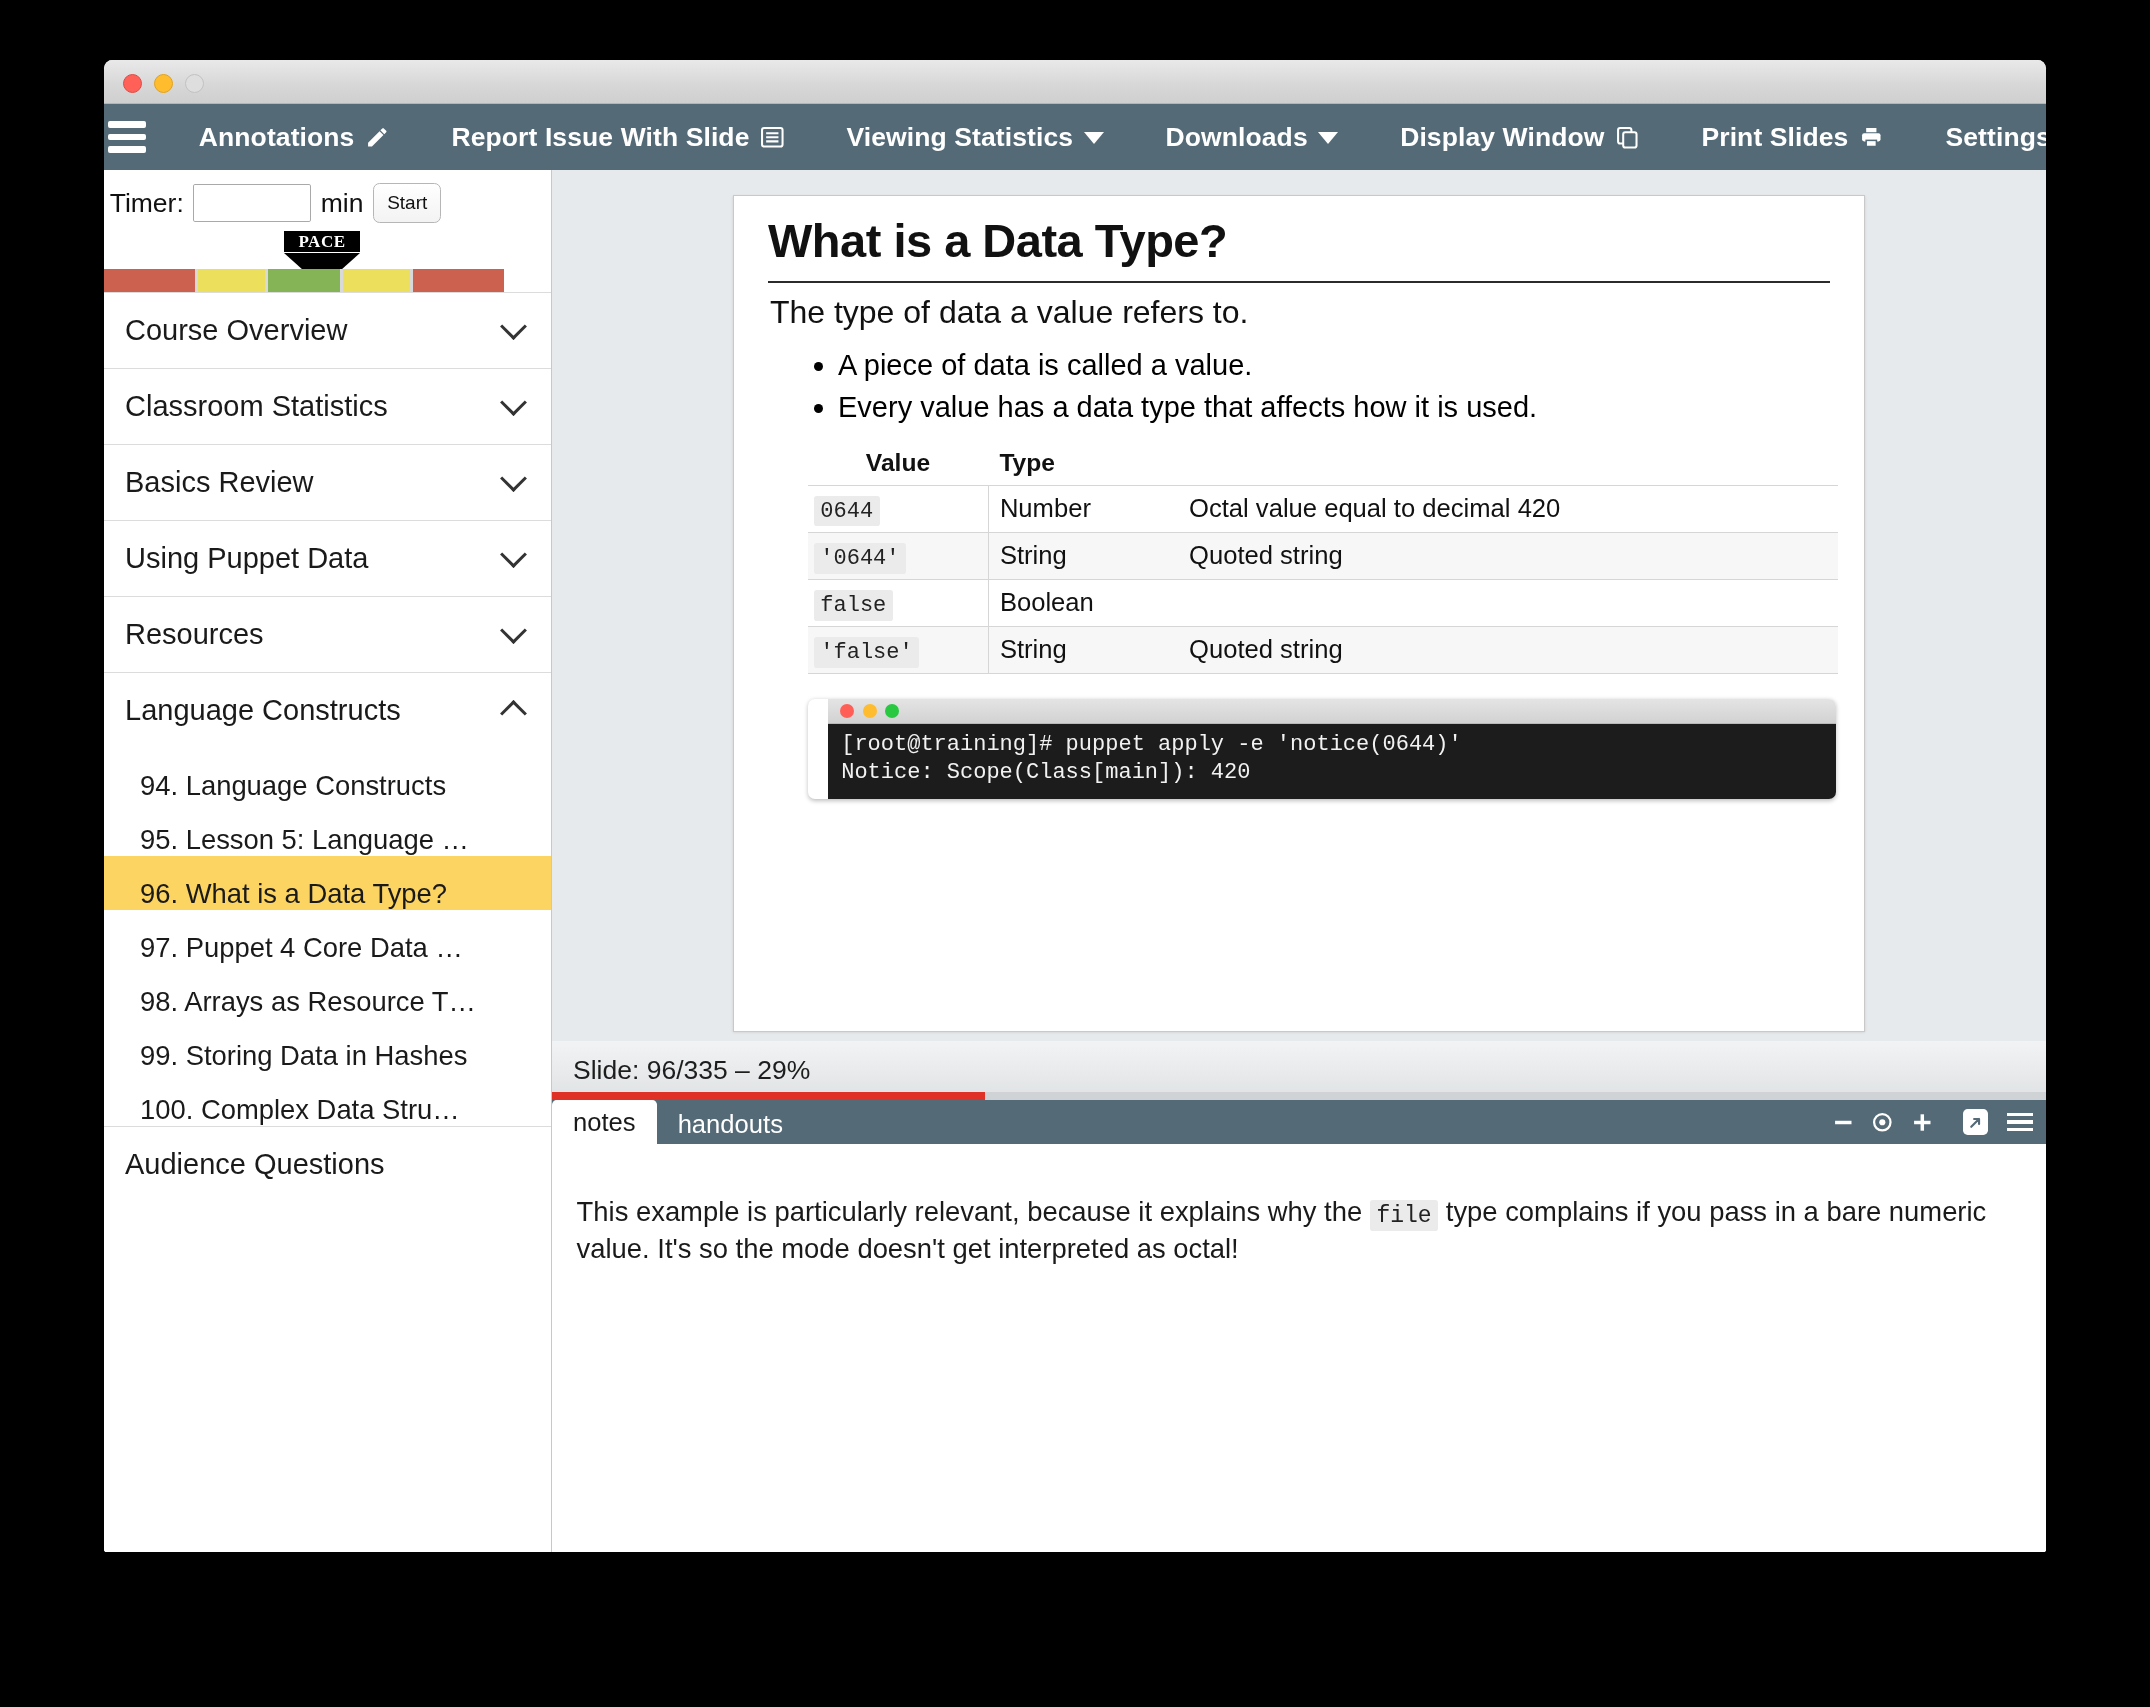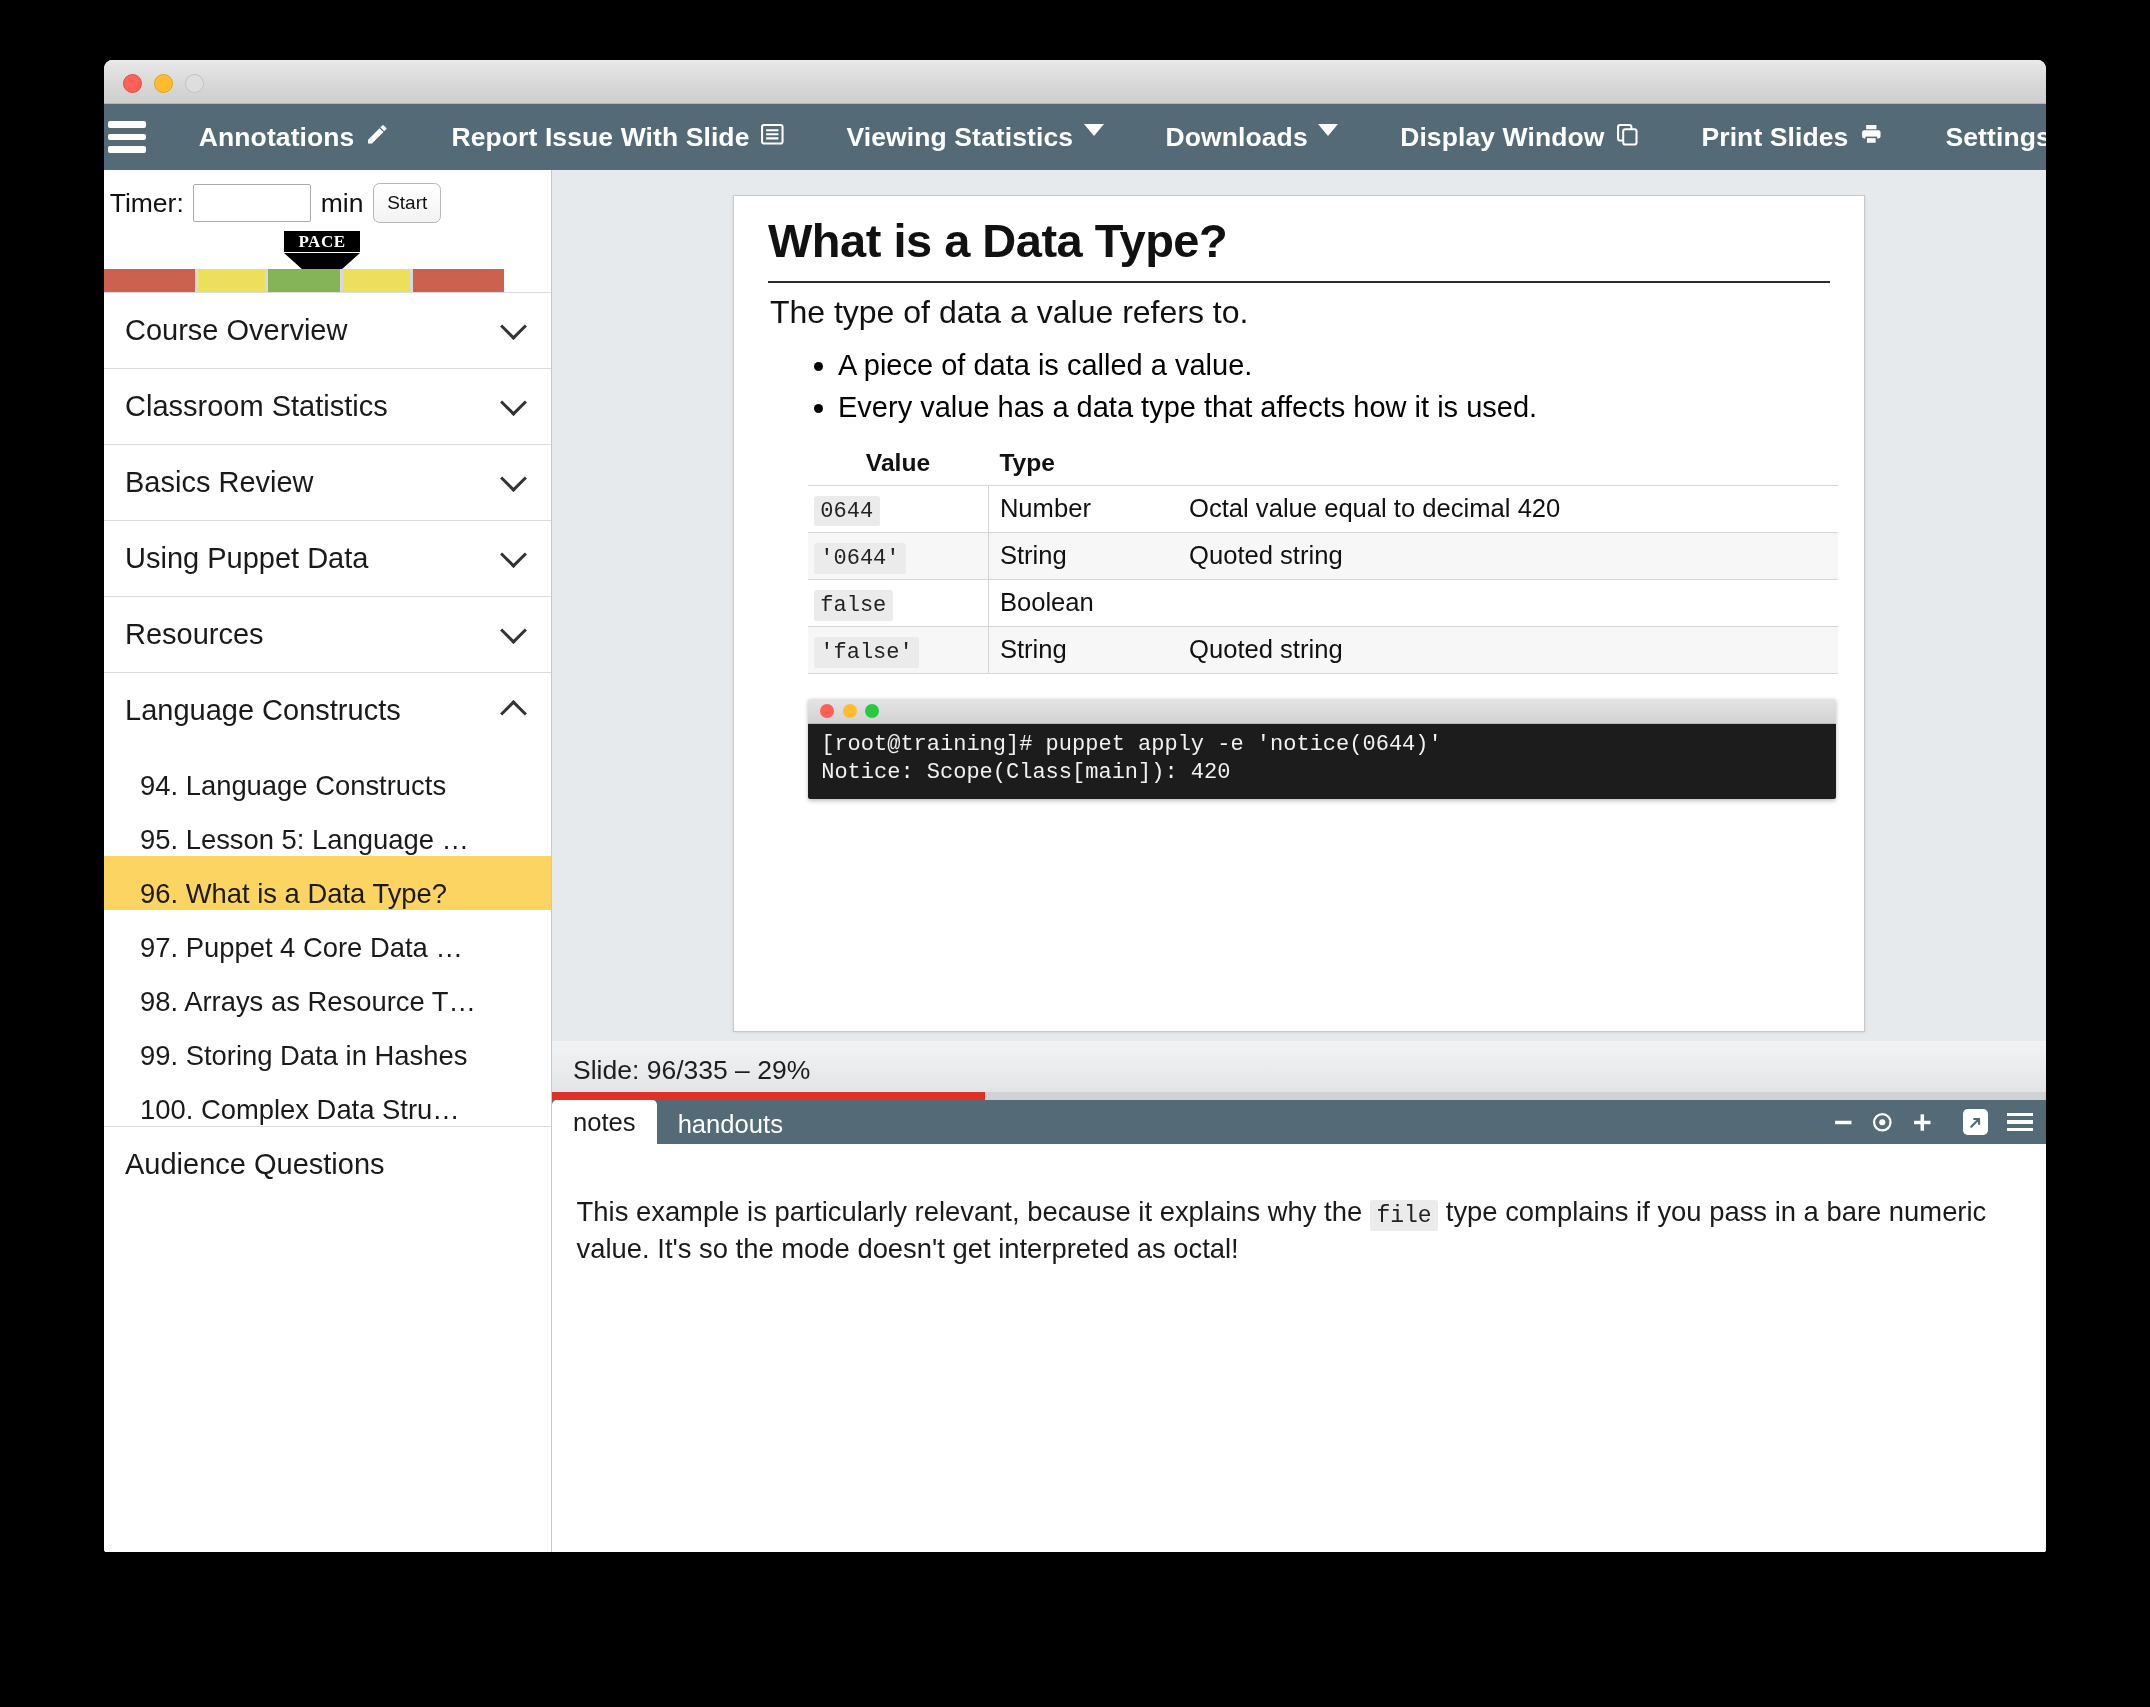--- a/index.html
+++ b/index.html
@@ -46,21 +46,21 @@
   }
   #hamburger-btn {
     width: 70px; height: 66px;
     display: flex; flex-direction: column;
     align-items: center; justify-content: center; gap: 5.7px;
     padding-left: 3.8px;
   }
   #hamburger-btn i { display:block; width: 38px; height: 6.6px; background:#fff; border-radius:1.9px; }
 
   .tb-item {
-    display: flex; align-items: flex-start; gap: 10.4px;
+    display: flex; align-items: center; gap: 10.4px;
     font-size: 26.5px; font-weight: bold; letter-spacing: 0.1px;
     color: #ffffff; white-space: nowrap;
     padding: 0 0;
   }
   .tb-gap-1 { margin-left: 53px; }
   .tb-gap   { margin-left: 62px; }
   .tb-ico { display: inline-block; line-height: 0; }
   .caret {
     width: 0; height: 0;
     border-left: 10.4px solid transparent;
@@ -200,22 +200,23 @@
   table#value-table td.c2 { padding-left: 11.4px; }
   code.ic {
     font-family: "Liberation Mono", monospace;
     font-size: 22px; background: #ebebeb; color: #222;
     padding: 2.8px 6.6px; border-radius: 2.8px;
   }
 
   
   #terminal {
     width: 1028px; margin: 24.6px 0 0 40px;
-    border-radius: 2px; overflow: hidden;
+    border-radius: 7px; overflow: hidden;
     box-shadow: 0 1.9px 4.7px rgba(0,0,0,.25);
+    padding-left: 20px;
   }
   #term-bar {
     height: 24.6px; background: linear-gradient(to bottom,#e4e4e4,#d2d2d2);
     display: flex; align-items: center; gap: 8.5px; padding-left: 12.3px;
     border-bottom: 0.9px solid #b9b9b9;
   }
   #term-bar .tl { width: 14px; height: 14px; border-radius: 50%; }
   #term-body {
     background: #1c1c1c; color: #f2f2f2;
     font-family: "Liberation Mono", monospace;

